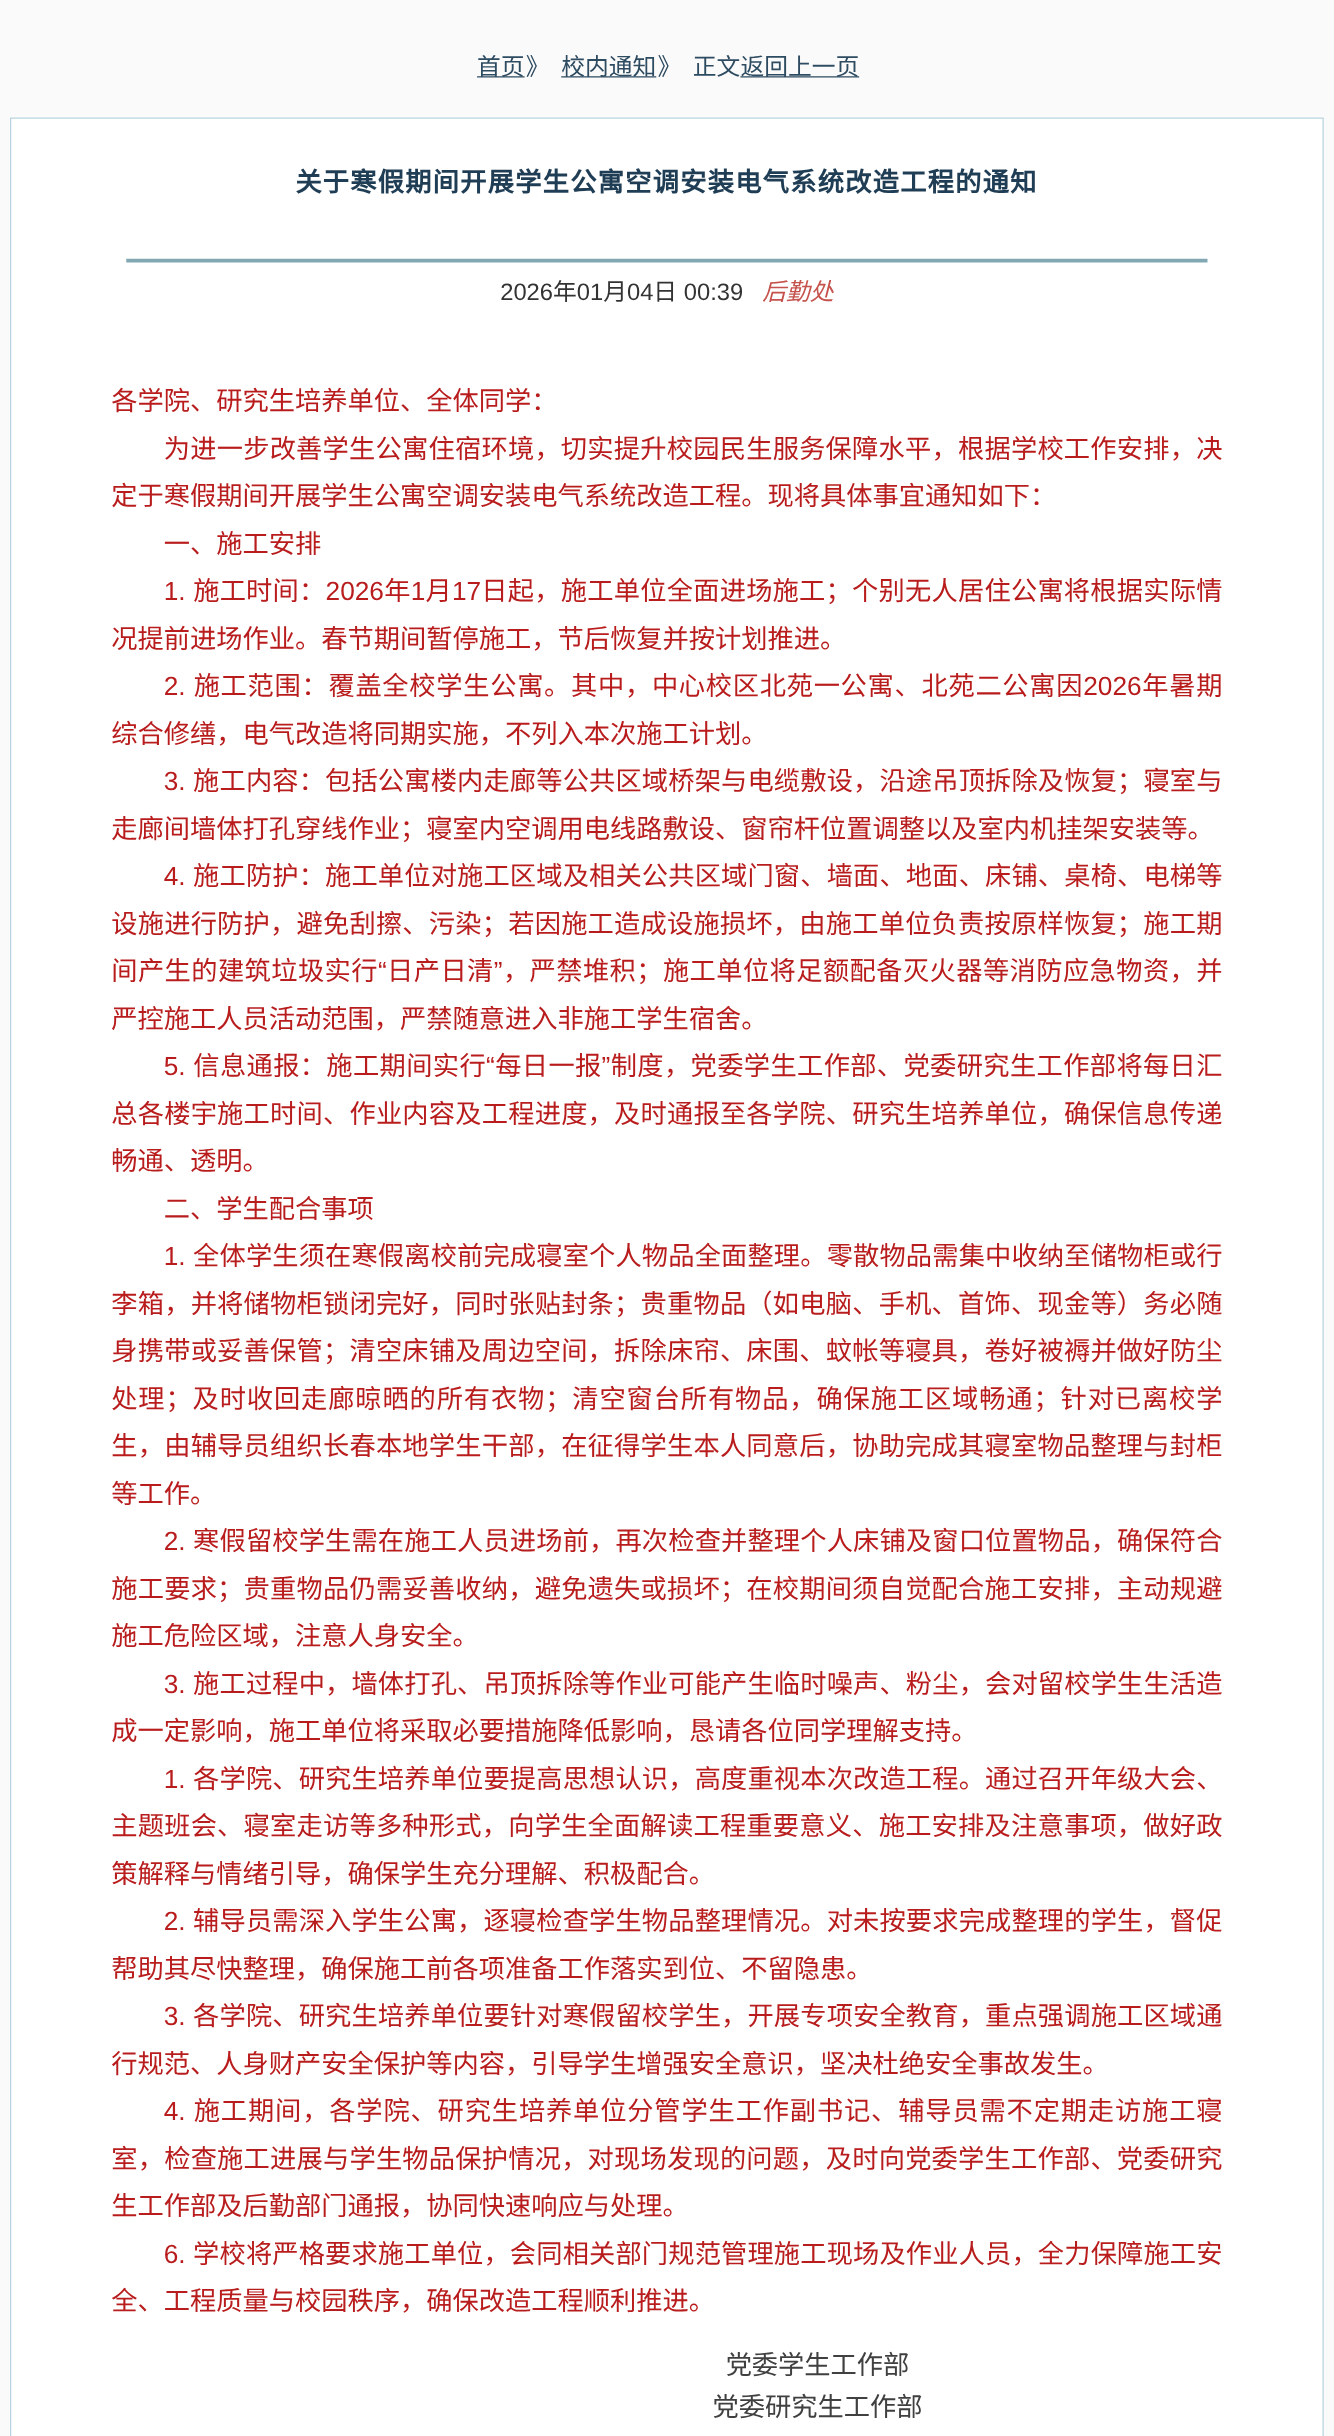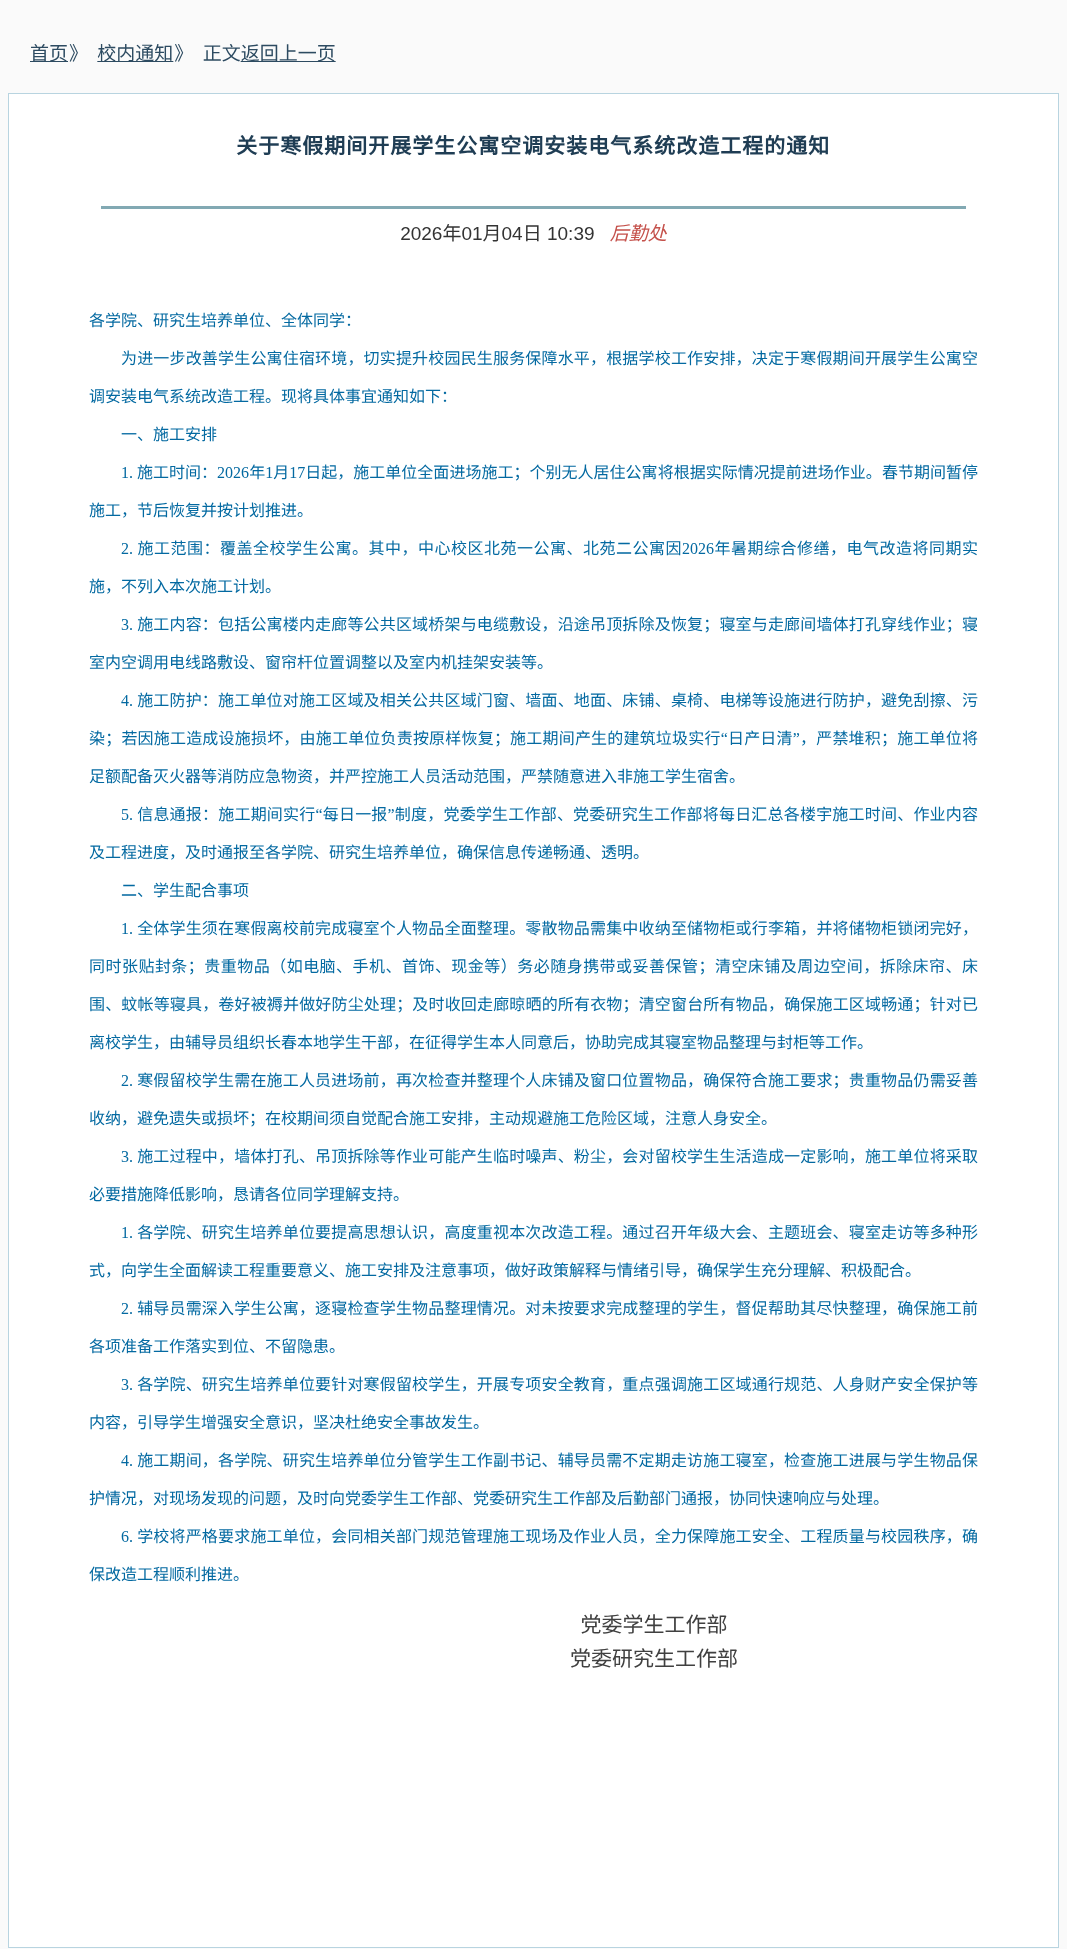--- a/index.html
+++ b/index.html
@@ -9,21 +9,21 @@
     font-family: "Liberation Sans", "DejaVu Sans", sans-serif;
   }
   .page {
     width: 1067px;
     min-height: 1949px;
     position: relative;
   }
   
   .topbar {
     display: flex;
-    justify-content: flex-start;
+    justify-content: center;
     align-items: flex-end;
     padding: 38px 28px 0 30px;
     font-size: 19px;
     color: #2d4b61;
   }
   .crumb a, .topbar .back {
     color: #2d4b61;
     text-decoration: underline;
     cursor: pointer;
   }
@@ -58,24 +58,24 @@
     color: #333333;
   }
   .meta-line .dept {
     color: #c5524c;
     margin-left: 10px;
     font-style: italic;
   }
   
   .doc-body {
     margin-top: 56px;
-    font-family: Liberation Serif, serif;
-    font-size: 16px;
+    font-family: Liberation Sans, sans-serif;
+    font-size: 21px;
     line-height: 38px;
-    color: #0369a1;
+    color: #b91c1c;
     text-align: justify;
   }
   .salutation { text-indent: 0; }
   .para { text-indent: 2em; }
   
   .sig-wrap {
     margin-top: 14px;
     text-align: right;
     padding-right: 240px;
   }
@@ -103,21 +103,21 @@
     <a class="back">返回上一页</a>
   </div>
 
   <div class="notice-box">
 
     <h1 class="notice-title">关于寒假期间开展学生公寓空调安装电气系统改造工程的通知</h1>
 
     <hr class="title-rule">
 
     <div class="meta-line">
-      <span>2026年01月04日 10:39</span>
+      <span>2026年01月04日 00:39</span>
       <span class="dept">后勤处</span>
     </div>
 
     <div class="doc-body">
       <p class="salutation">各学院、研究生培养单位、全体同学：</p>
       <div>
 
       <p class="para">为进一步改善学生公寓住宿环境，切实提升校园民生服务保障水平，根据学校工作安排，决定于寒假期间开展学生公寓空调安装电气系统改造工程。现将具体事宜通知如下：</p>
           <p class="para">一、施工安排</p>
           <p class="para">1. 施工时间：2026年1月17日起，施工单位全面进场施工；个别无人居住公寓将根据实际情况提前进场作业。春节期间暂停施工，节后恢复并按计划推进。</p>

